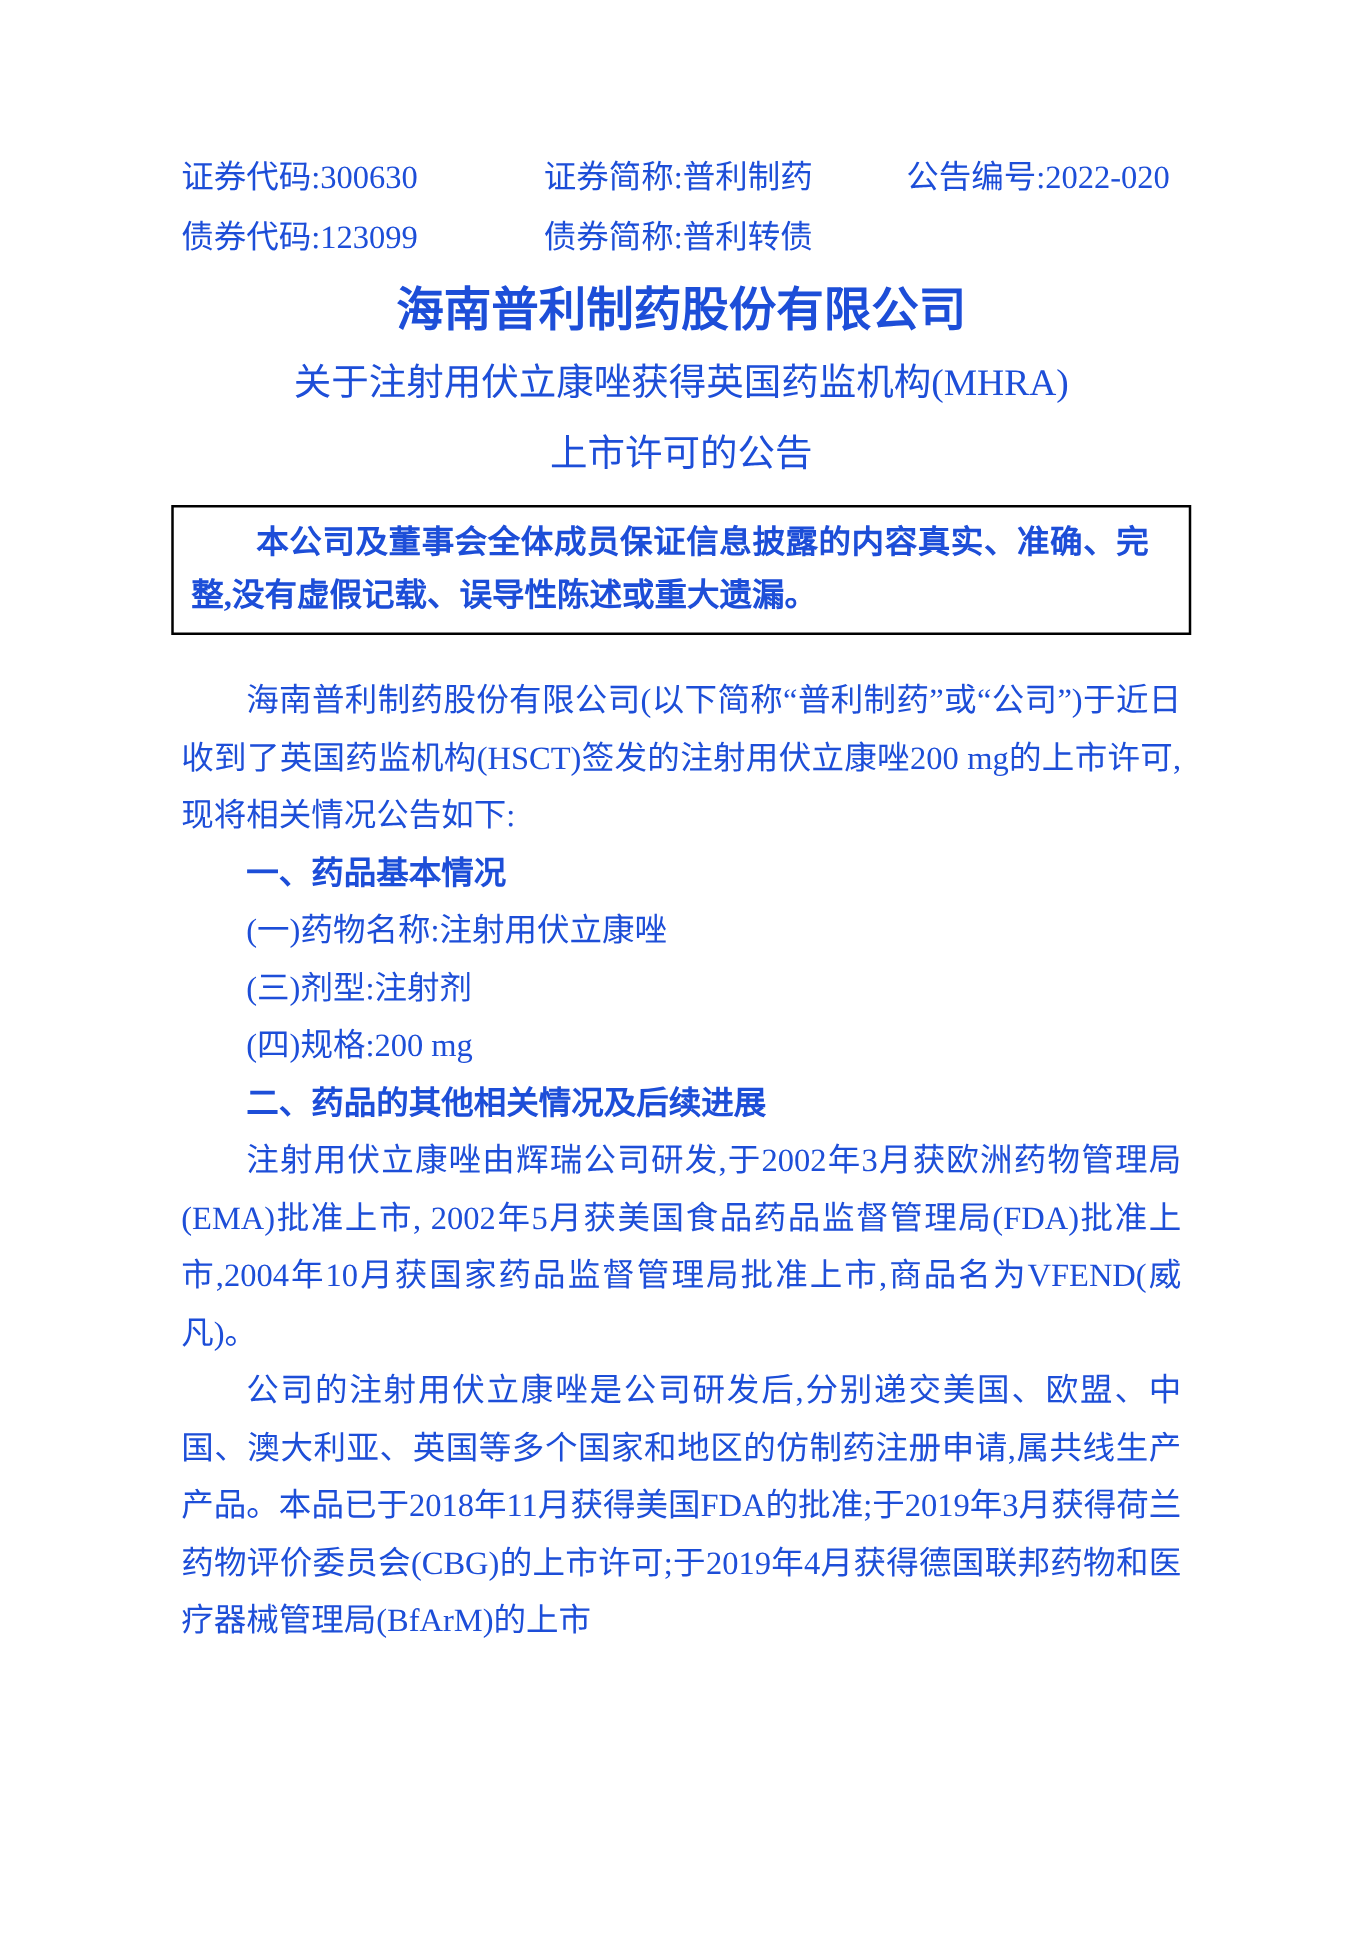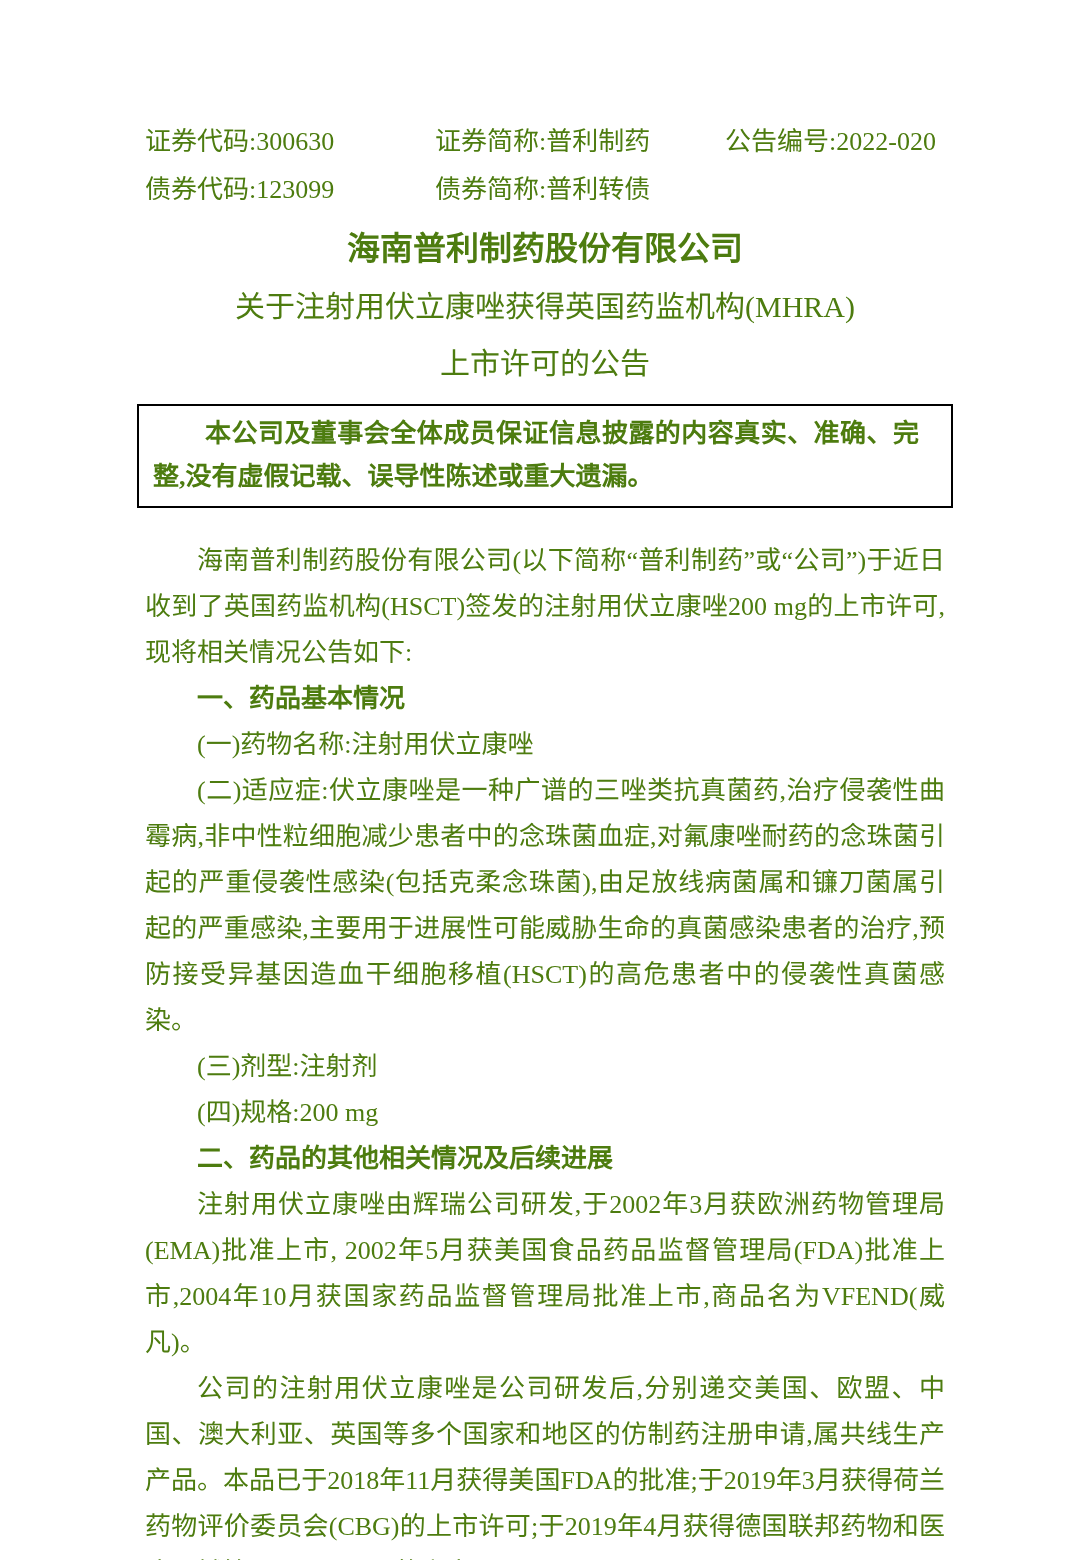--- a/index.html
+++ b/index.html
@@ -3,34 +3,34 @@
 <meta charset="utf-8">
 <style>
   * { box-sizing: border-box; }
   html, body { margin: 0; padding: 0; background: #ffffff; }
   .page {
     position: relative;
     width: 1080px;
     height: 1560px;
     margin: 0 auto;
     background: #ffffff;
-    color: #4d7c0f;
+    color: #1d4ed8;
     font-family: "Liberation Serif", "DejaVu Serif", serif;
     overflow: hidden;
     padding: 118px 135px 0 145px;
   }
   .hdr-row {
     display: grid;
     grid-template-columns: 290px 290px 1fr;
     font-size: 26px;
     line-height: 48px;
   }
   .hdr-cell { white-space: nowrap; }
   .titles { text-align: center; font-weight: bold; margin-top: 6px; }
-  .t-company { font-size: 33px; line-height: 58px; margin: 0; font-weight: bold; }
+  .t-company { font-size: 38px; line-height: 58px; margin: 0; font-weight: bold; }
   .t-sub { font-size: 30px; line-height: 57px; margin: 0; font-weight: normal; }
   .decl-box {
     border: 2px solid #000000;
     margin: 12px -8px 0 -8px;
     padding: 6px 32px 8px 14px;
   }
   .decl-text {
     margin: 0;
     font-size: 26px;
     line-height: 43px;
@@ -73,21 +73,20 @@
   </div>
 
   <div class="decl-box">
     <p class="decl-text">本公司及董事会全体成员保证信息披露的内容真实、准确、完整,没有虚假记载、误导性陈述或重大遗漏。</p>
   </div>
 
   <main class="body-text">
     <p class="para">海南普利制药股份有限公司(以下简称“普利制药”或“公司”)于近日收到了英国药监机构(HSCT)签发的注射用伏立康唑200 mg的上市许可,现将相关情况公告如下:</p>
     <p class="para heading">一、药品基本情况</p>
     <p class="para">(一)药物名称:注射用伏立康唑</p>
-    <p class="para">(二)适应症:伏立康唑是一种广谱的三唑类抗真菌药,治疗侵袭性曲霉病,非中性粒细胞减少患者中的念珠菌血症,对氟康唑耐药的念珠菌引起的严重侵袭性感染(包括克柔念珠菌),由足放线病菌属和镰刀菌属引起的严重感染,主要用于进展性可能威胁生命的真菌感染患者的治疗,预防接受异基因造血干细胞移植(HSCT)的高危患者中的侵袭性真菌感染。</p>
     <p class="para">(三)剂型:注射剂</p>
     <p class="para">(四)规格:200 mg</p>
     <p class="para heading">二、药品的其他相关情况及后续进展</p>
     <p class="para">注射用伏立康唑由辉瑞公司研发,于2002年3月获欧洲药物管理局(EMA)批准上市, 2002年5月获美国食品药品监督管理局(FDA)批准上市,2004年10月获国家药品监督管理局批准上市,商品名为VFEND(威凡)。</p>
     <p class="para">公司的注射用伏立康唑是公司研发后,分别递交美国、欧盟、中国、澳大利亚、英国等多个国家和地区的仿制药注册申请,属共线生产产品。本品已于2018年11月获得美国FDA的批准;于2019年3月获得荷兰药物评价委员会(CBG)的上市许可;于2019年4月获得德国联邦药物和医疗器械管理局(BfArM)的上市</p>
   </main>
 
 </div>
 
 </body></html>

